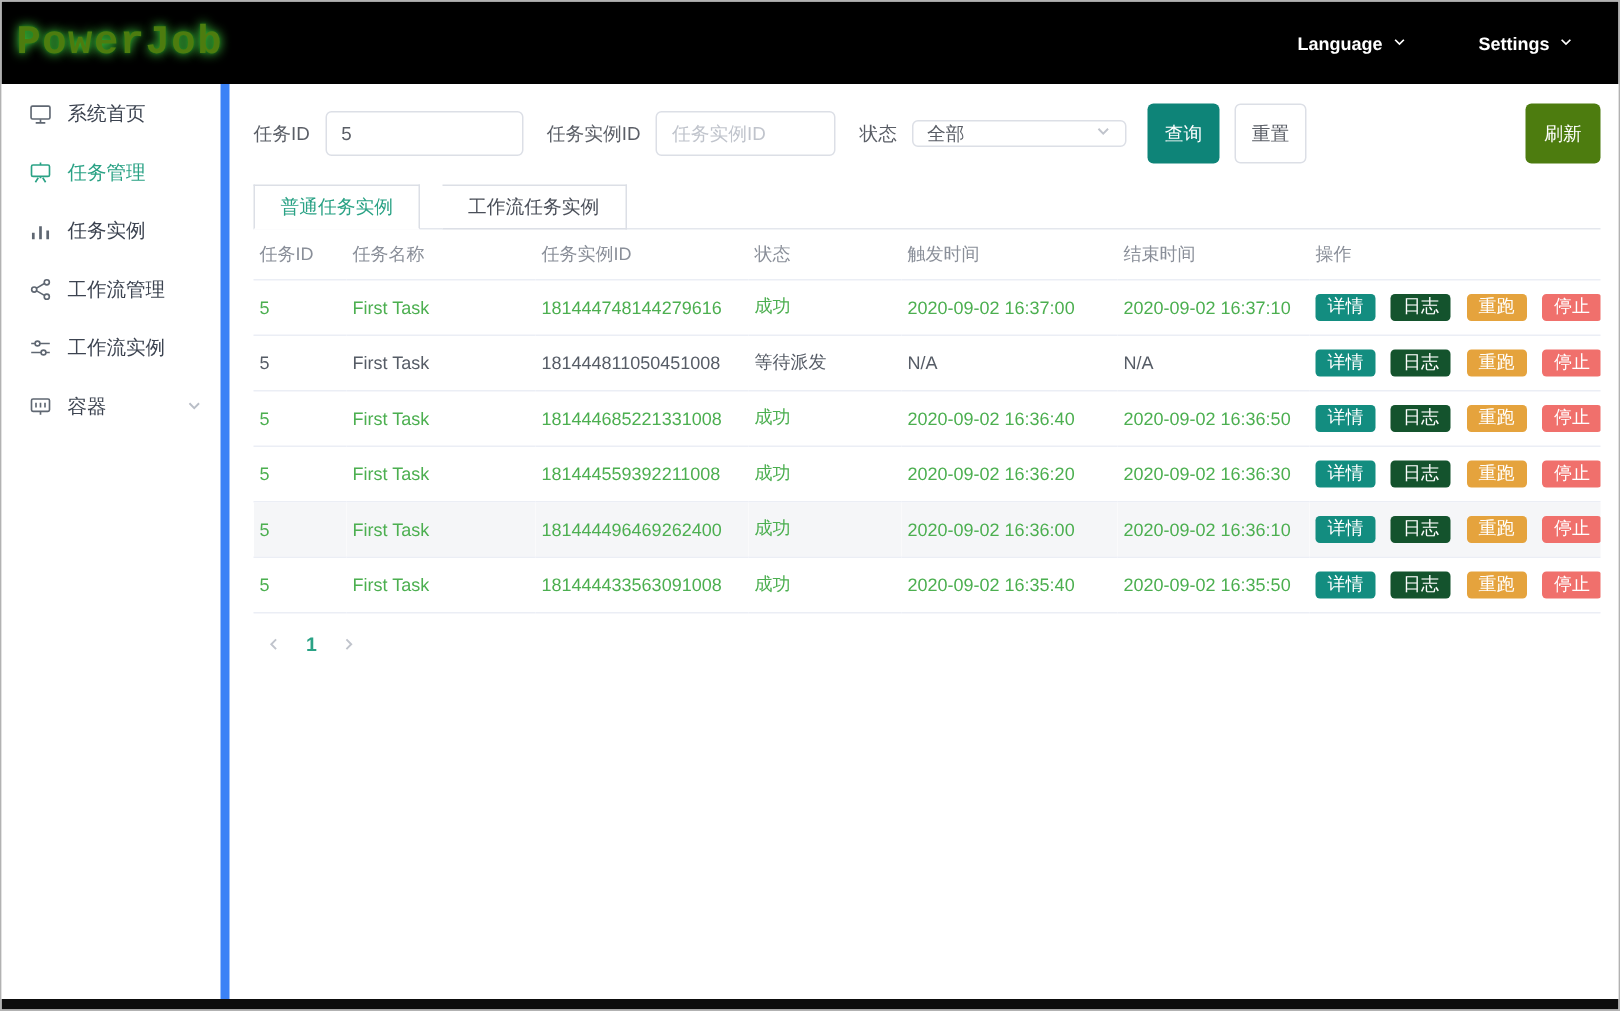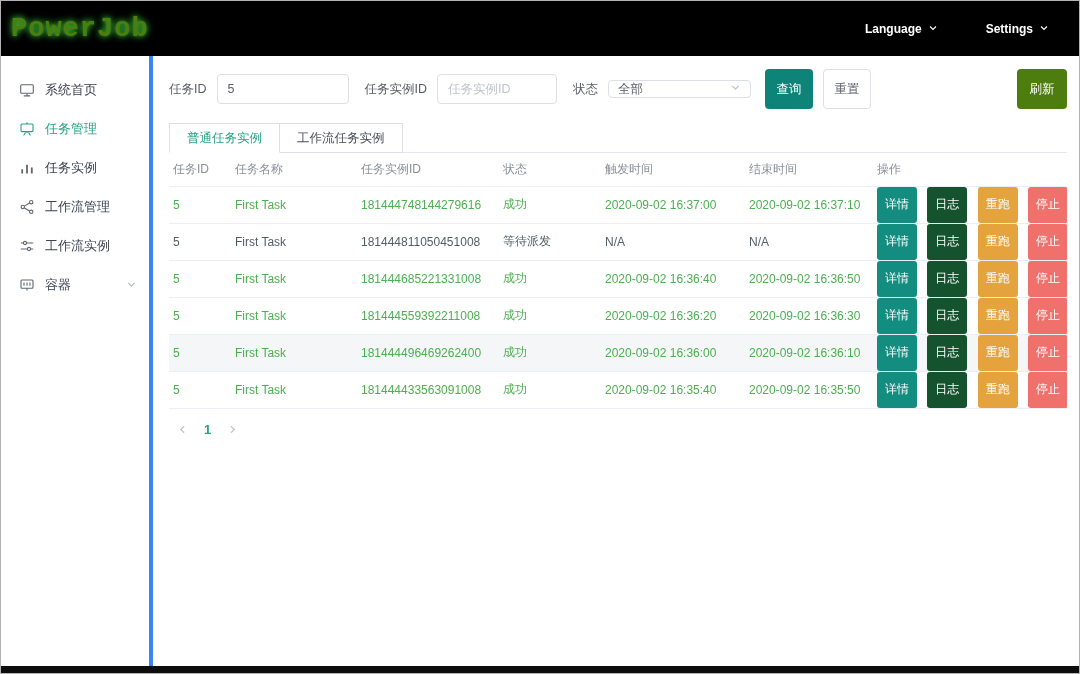--- a/index.html
+++ b/index.html
@@ -9,21 +9,21 @@
   
   .topbar { height:55px; background:#000; display:flex; align-items:center; justify-content:flex-start; padding:0 30px 0 10px; flex:0 0 auto; }
   .logo { font-family:Liberation Mono, monospace; font-size:27px; font-weight:bold; letter-spacing:1px;
           color:#4d7c0f; text-shadow:0 0 7px rgba(80,255,80,.95), 0 0 2px rgba(0,70,0,.9); }
   .header-right { margin-left:auto; display:flex; gap:48px; }
   .hmenu { color:#fff; font-size:12px; font-weight:bold; display:flex; align-items:flex-start; gap:6px; cursor:pointer; }
   .hmenu svg { width:10px; height:10px; }
 
   
   .main { flex:1; display:flex; min-height:0; background:#fff; }
-  .sidebar { width:152px; flex:0 0 auto; border-right:4px solid #3b82f6; padding-top:14px; }
+  .sidebar { width:152px; flex:0 0 auto; border-right:6px solid #3b82f6; padding-top:0; }
   .side-item { height:39px; display:flex; align-items:center; padding:0 12px 0 18px; font-size:13px; color:#3c4350; cursor:pointer; }
   .side-item .side-icon { display:inline-flex; width:16px; height:16px; margin-right:10px; color:#5f6772; }
   .side-item .side-icon svg { width:16px; height:16px; }
   .side-item.f-active { color:#2aa285; }
   .side-item.f-active .side-icon { color:#2aa285; }
   .side-caret { margin-left:auto; color:#b9bec7; display:none; }
   .side-caret svg { width:11px; height:11px; }
   .side-item.f-expandable .side-caret { display:inline-flex; }
 
   .content { flex:1; padding:13px 12px 0 16px; position:relative; min-width:0; }
@@ -36,33 +36,33 @@
   #task-id-input { width:132px; }
   #instance-id-input { width:120px; }
   .select { height:18px; width:143px; border:1px solid #dcdfe6; border-radius:4px; display:flex; align-items:center; justify-content:space-between; padding:0 9px; margin-right:14px; color:#5a5e66; cursor:pointer; background:#fff; }
   .select svg { width:11px; height:11px; color:#c0c4cc; }
   .btn { height:40px; border-radius:4px; font-size:12.5px; border:none; cursor:pointer; white-space:nowrap; }
   .btn-query { background:#0e8478; color:#fff; width:48px; margin-right:10px; }
   .btn-reset { background:#fff; border:1px solid #dcdfe6; color:#5a5e66; width:48px; }
   .btn-refresh { background:#4d7c0f; color:#fff; width:50px; margin-left:auto; }
 
   
-  .tabs { display:flex; margin-top:14px; position:relative; }
+  .tabs { display:flex; margin-top:14px; position:relative;gap:15px; }
   .tabs::after { content:""; position:absolute; left:0; right:0; bottom:0; height:1px; background:#e4e7ed; }
   .tab { position:relative; z-index:1; height:30px; padding:0 17px; display:flex; align-items:center; font-size:12.5px; color:#4a4f59; border:1px solid #dcdfe6; background:#fff; cursor:pointer; }
   .tab + .tab { border-left:none; }
   .tab.f-active { color:#2aa285; border-bottom-color:#fff; }
 
   
   table { width:100%; border-collapse:collapse; font-size:12px; table-layout:fixed; }
   thead th { text-align:left; color:#8a8f99; font-weight:normal; height:33px; padding:0 4px; border-bottom:1px solid #ebeef5; }
   tbody td { height:37px; padding:0 4px; color:#565c66; border-bottom:1px solid #ebeef5; overflow:hidden; white-space:nowrap; }
   tr.f-success td { color:#4caf50; }
   tr.f-highlighted td { background:#f5f6f8; }
-  .abtn { height:36px; min-width:39px; border:none; border-radius:3px; color:#fff; font-size:12px; padding:0 8px; margin-right:7px; cursor:pointer;font-family:Liberation Serif, serif; }
+  .abtn { height:18px; min-width:39px; border:none; border-radius:3px; color:#fff; font-size:12px; padding:0 8px; margin-right:7px; cursor:pointer;font-family:Liberation Serif, serif; }
   .abtn.detail { background:#138d80; }
   .abtn.log    { background:#14532d; }
   .abtn.rerun  { background:#e5a33d; }
   .abtn.stop   { background:#f0706c; }
 
   
   .pagination { display:flex; align-items:center; gap:16px; padding:13px 0 0 8px; font-size:13px; color:#c0c4cc; }
   .page-arrow { cursor:pointer; display:inline-flex; }
   .page-arrow svg { width:11px; height:11px; }
   .page-num { color:#2aa285; font-weight:bold; cursor:pointer; }

